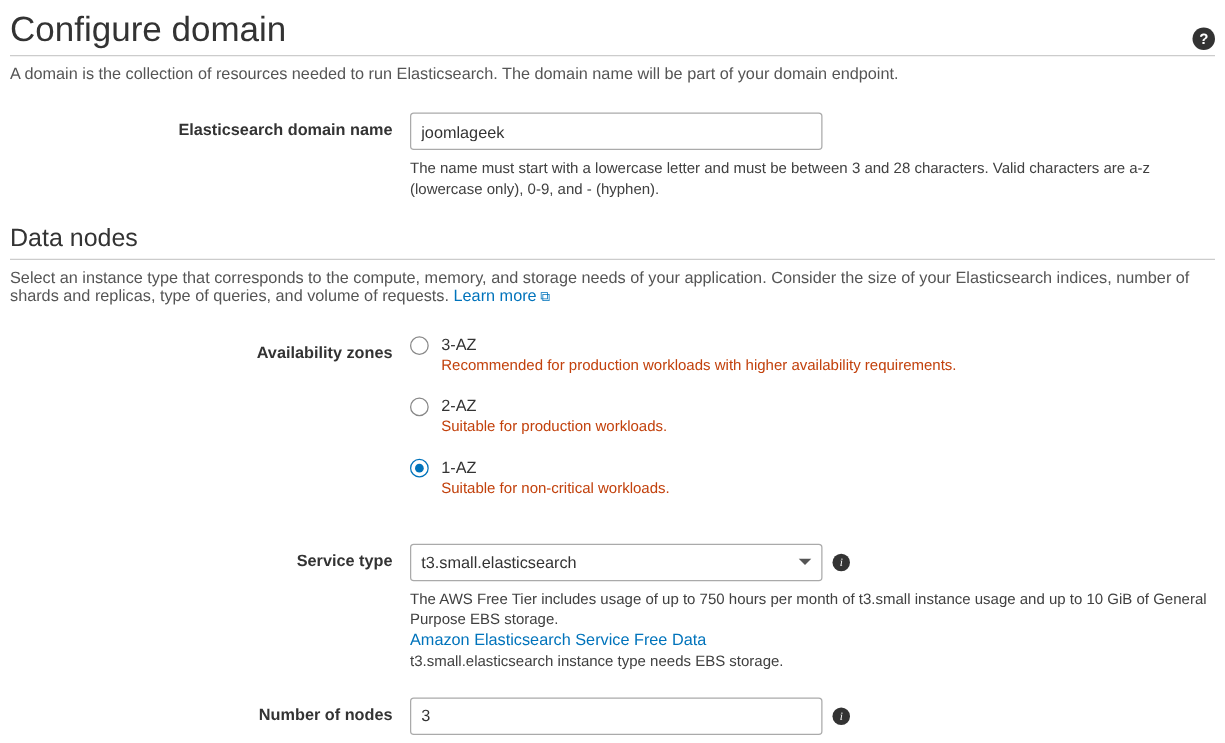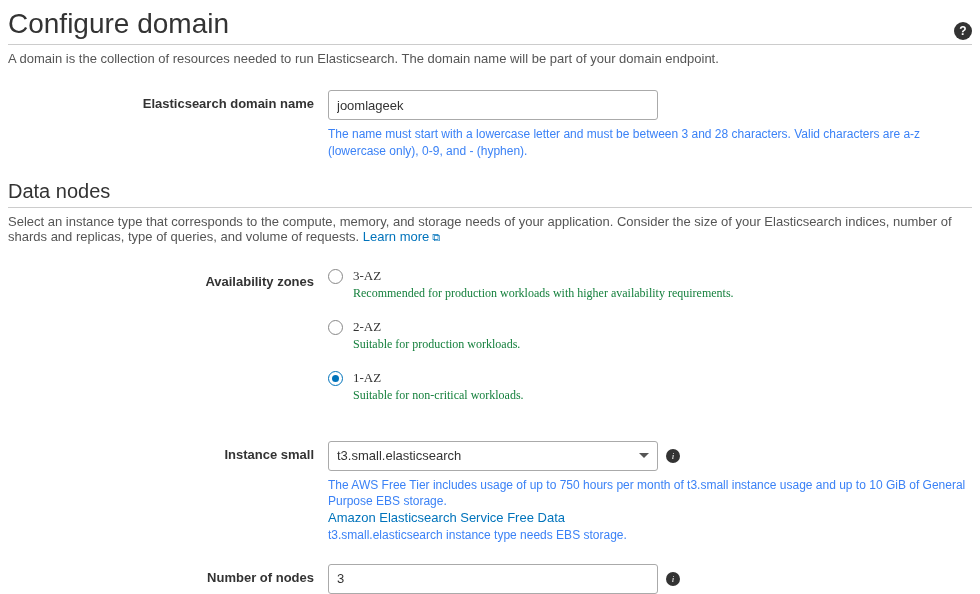--- a/index.html
+++ b/index.html
@@ -82,29 +82,28 @@
     width: 330px;
     height: 30px;
     border: 1px solid #aaa;
     border-radius: 3px;
     padding: 0 8px;
     font-size: 13px;
     color: #333;
   }
   .hint {
     font-size: 12px;
-    color: #3b82f6;
+    color: #404040;
     margin-top: 6px;
     line-height: 1.4;
   }
   .radio-block {
     display: flex;
     align-items: flex-start;
     margin-bottom: 18px;
-    font-family: Liberation Serif, serif;
   }
   .radio-outer {
     width: 15px;
     height: 15px;
     border: 1px solid #888;
     border-radius: 50%;
     margin-right: 10px;
     margin-top: 1px;
     display: flex;
     align-items: center;
@@ -119,21 +118,21 @@
     width: 7px;
     height: 7px;
     border-radius: 50%;
     background: #0073bb;
   }
   .radio-text .r-label {
     color: #333;
     font-size: 13px;
   }
   .radio-text .r-hint {
-    color: #15803d;
+    color: #c2410c;
     font-size: 12px;
     margin-top: 2px;
     text-align: right;
   }
   .select-box {
     width: 330px;
     height: 30px;
     border: 1px solid #aaa;
     border-radius: 3px;
     padding: 0 8px;
@@ -218,21 +217,21 @@
         </div>
       <div class="radio-text">
         <div class="r-label">1-AZ</div>
         <div class="r-hint">Suitable for non-critical workloads.</div>
       </div>
     </div>
   </div>
 </div>
 
 <div class="form-row">
-  <div class="form-label-col">Instance small</div>
+  <div class="form-label-col">Service type</div>
   <div class="form-control-col">
     <div class="inline-row">
       <div class="select-box">
         <span>t3.small.elasticsearch</span>
         <span class="caret-down"></span>
       </div>
       <span class="info-icon">i</span>
     </div>
     <div class="hint">The AWS Free Tier includes usage of up to 750 hours per month of t3.small instance usage and up to 10 GiB of General Purpose EBS storage.</div>
     <div><a class="link">Amazon Elasticsearch Service Free Data</a></div>

